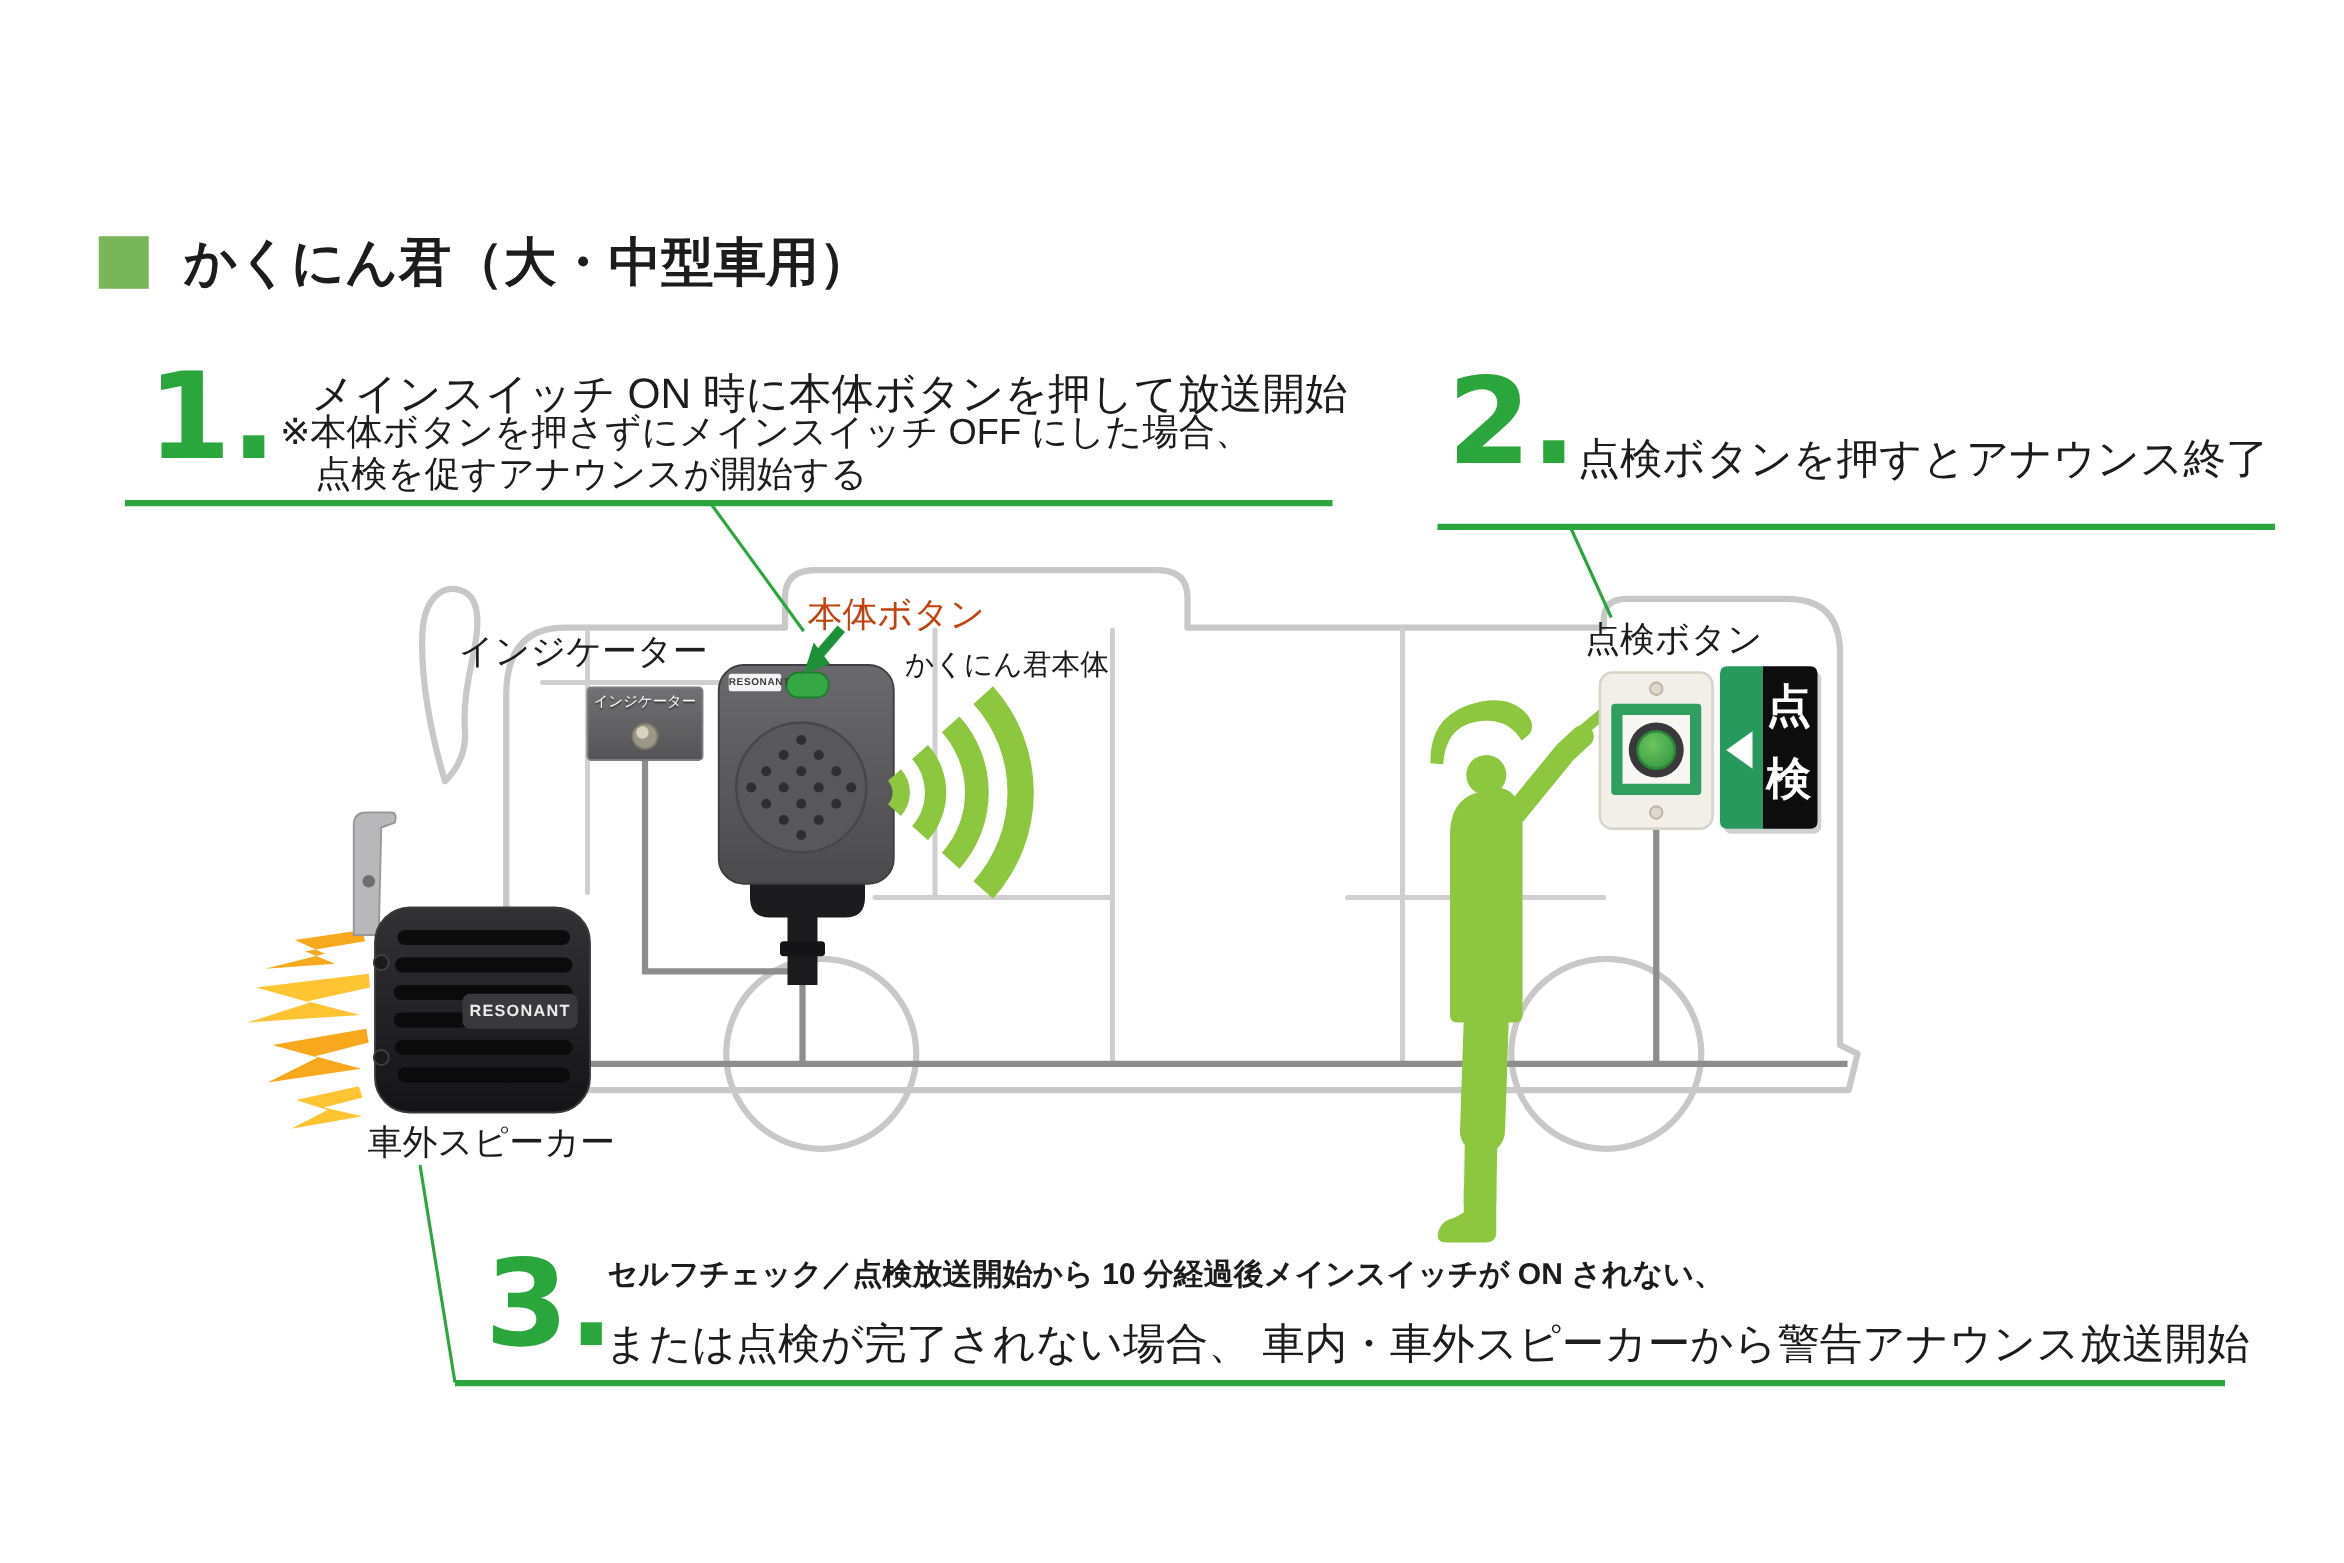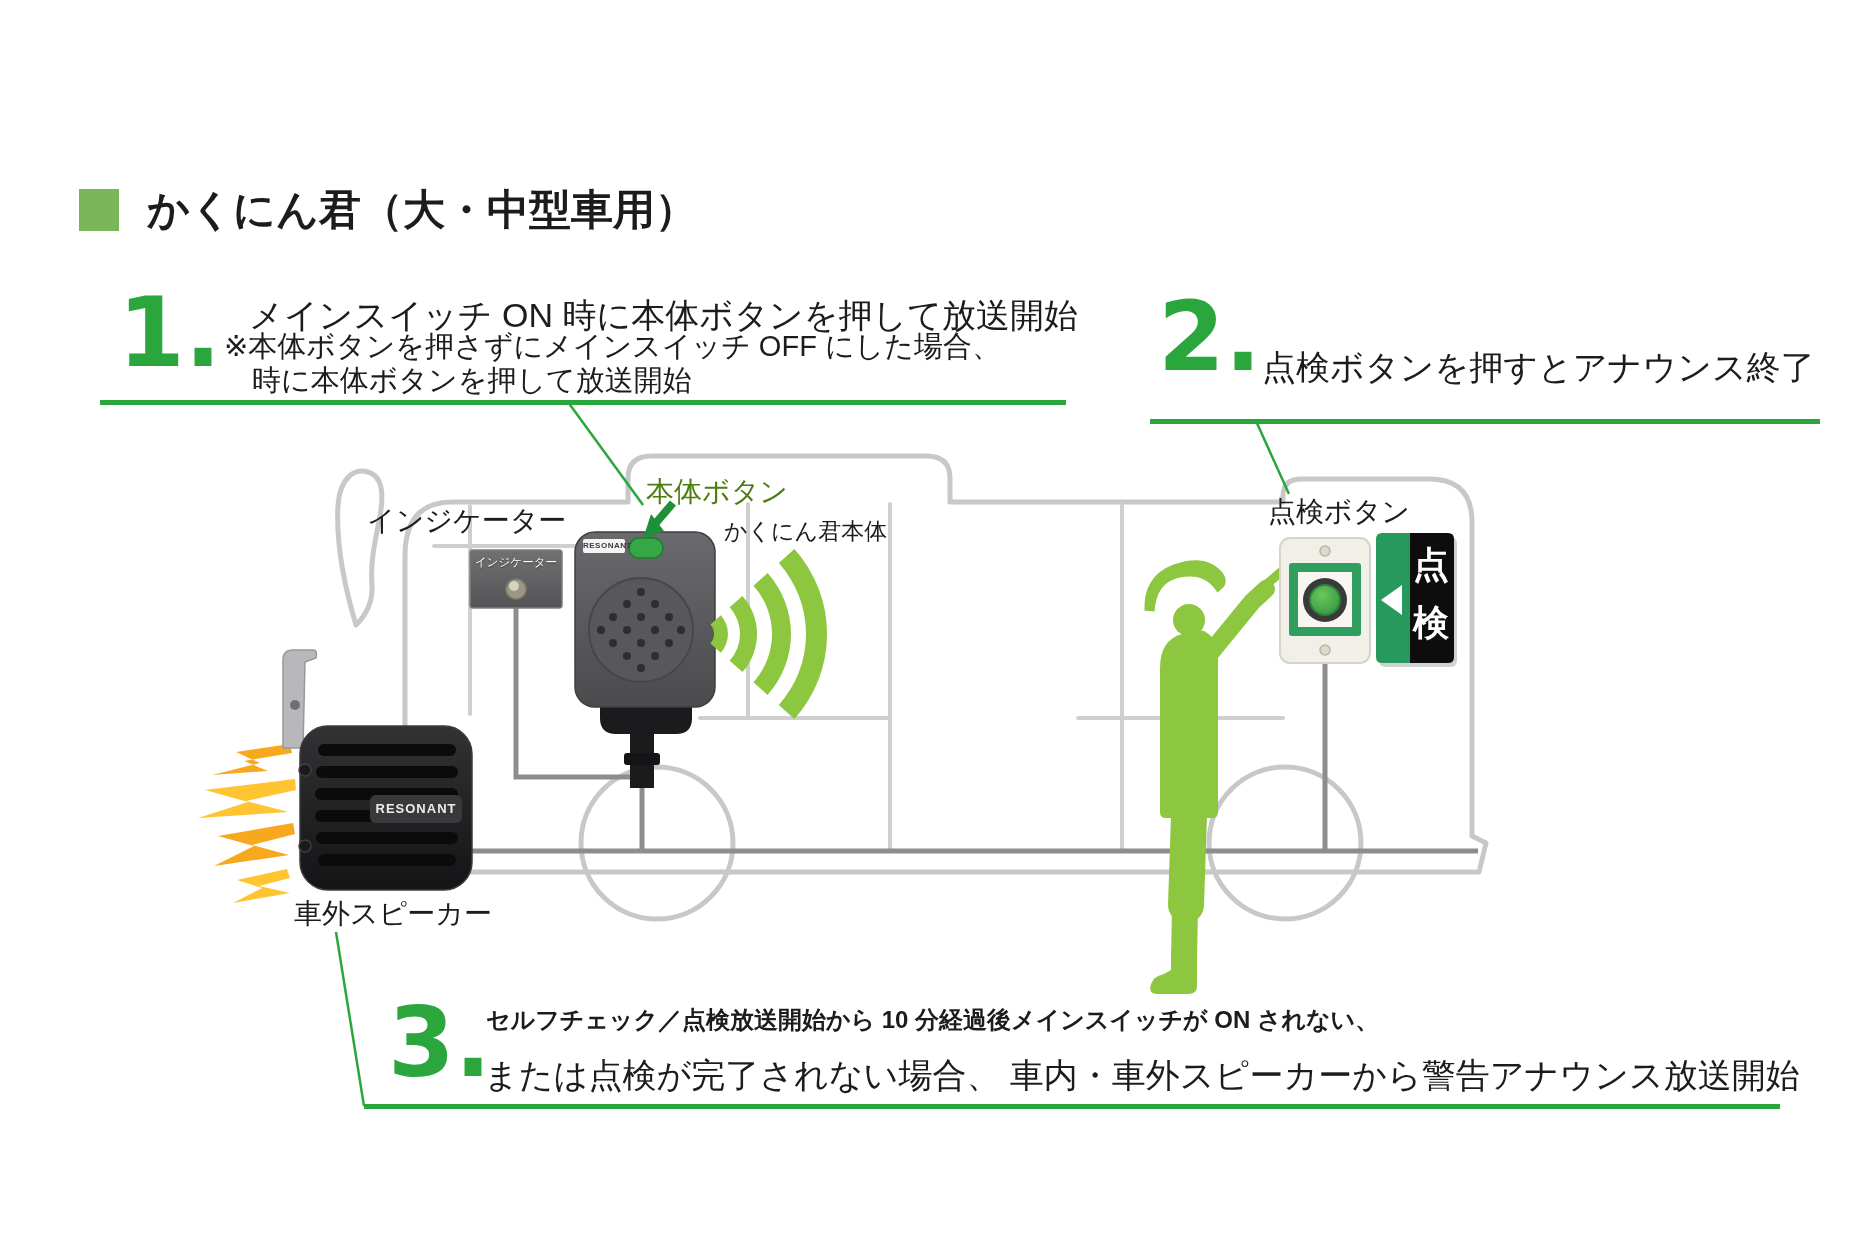--- a/index.html
+++ b/index.html
@@ -16,21 +16,21 @@
   .title-square{position:absolute;left:79px;top:189px;width:40px;height:42px;background:#79b559;z-index:10;}
   .page-title{left:147px;top:186px;font-size:42px;font-weight:600;}
   .s1l1{left:224px;top:296px;font-size:34px;margin-left:25px;}
   .s1l2{left:224px;top:330px;font-size:29px;}
   .s1l3{left:252px;top:364px;font-size:29px;}
   .s2l1{left:1262px;top:296px;font-size:34px;}
   .s2l2{left:1262px;top:348px;font-size:34px;}
   .s3l1{left:486px;top:1006px;font-size:24px;font-weight:bold;}
   .s3l2{left:484px;top:1056px;font-size:34px;}
   .lbl-indicator{left:367px;top:505px;font-size:28px;}
-  .lbl-main-button{left:646px;top:476px;font-size:28px;color:#4d7c0f;}
+  .lbl-main-button{left:646px;top:476px;font-size:28px;color:#c2410c;}
   .lbl-main-unit{left:724px;top:518px;font-size:23px;}
   .lbl-inspection{left:1268px;top:496px;font-size:28px;}
   .lbl-speaker{left:294px;top:898px;font-size:28px;}
   .tag-unit{
     left:583px;top:539px;width:42px;height:14px;background:#f4f4f4;border-radius:2px;
     font-size:8px;letter-spacing:0.5px;color:#3a3a3a;text-align:center;line-height:14px;font-weight:700;
   }
   .tag-speaker{
     left:372px;top:797px;width:88px;height:24px;background:#39393b;border-radius:5px;
     font-size:13px;letter-spacing:1px;color:#ececec;text-align:center;line-height:24px;font-weight:700;
@@ -201,21 +201,21 @@
       <polygon points="643,539 664,531 651,514" fill="#1e9038"></polygon>
     </g>
   </svg>
 
   <div class="title-square"></div>
   <div class="txt page-title">かくにん君（大・中型車用）</div>
 
   <div class="step-num" style="left:118px;top:290px;">1.</div>
   <div class="txt s1l1">メインスイッチ ON 時に本体ボタンを押して放送開始</div>
   <div class="txt s1l2">※本体ボタンを押さずにメインスイッチ OFF にした場合、</div>
-  <div class="txt s1l3">時に本体ボタンを押して放送開始</div>
+  <div class="txt s1l3">点検を促すアナウンスが開始する</div>
 
   <div class="step-num" style="left:1158px;top:294px;">2.</div>
   <div class="txt s2l2">点検ボタンを押すとアナウンス終了</div>
 
   <div class="step-num" style="left:388px;top:1000px;">3.</div>
   <div class="txt s3l1">セルフチェック／点検放送開始から 10 分経過後メインスイッチが ON されない、</div>
   <div class="txt s3l2">または点検が完了されない場合、 車内・車外スピーカーから警告アナウンス放送開始</div>
 
   <div class="txt lbl-indicator">インジケーター</div>
   <div class="txt lbl-main-button">本体ボタン</div>

